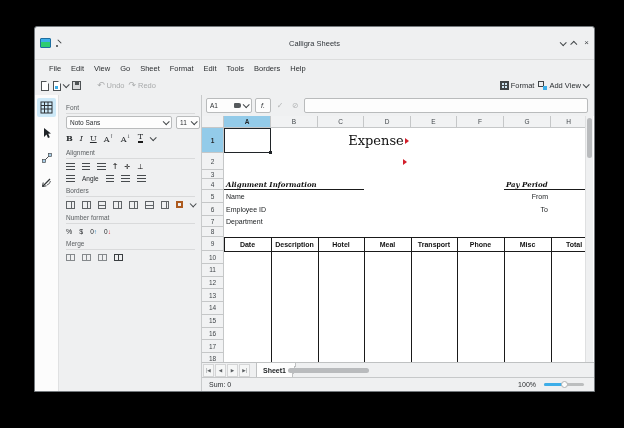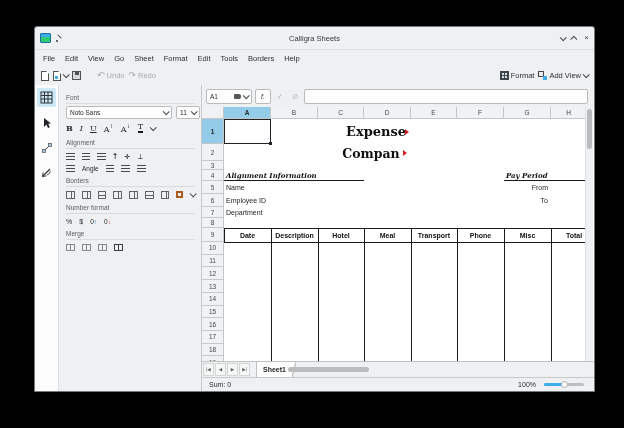--- a/index.html
+++ b/index.html
@@ -1,31 +1,31 @@
 <!DOCTYPE html>
 <html><head>
 <meta charset="utf-8">
 <style>
   html,body{margin:0;padding:0;background:#000;}
   .stage{position:relative;width:624px;height:428px;background:#000;font-family:"Liberation Sans","DejaVu Sans",sans-serif;overflow:hidden;}
   .window{position:absolute;left:34px;top:26px;width:561px;height:366px;background:#eff0f1;border:1px solid #74797d;border-radius:3px 3px 0 0;box-sizing:border-box;display:flex;flex-direction:column;}
   
-  .titlebar{height:14px;display:flex;align-items:center;padding:4px 5px;border-bottom:1px solid #dcdddd;position:relative;}
+  .titlebar{height:14px;display:flex;align-items:center;padding:9px 5px;border-bottom:1px solid #dcdddd;position:relative;}
   .app-ico{width:9px;height:8px;background:linear-gradient(#3daee9 0 3px,#2ecc71 3px 100%);border:1px solid #1d6ea0;border-radius:1px;}
   .pin{width:7px;height:7px;margin-left:5px;position:relative;}
   .pin:before{content:"";position:absolute;left:1px;top:1px;width:5px;height:1px;background:#3a3e41;transform:rotate(45deg);}
   .pin:after{content:"";position:absolute;left:0;bottom:0;width:2px;height:2px;background:#3a3e41;border-radius:50%;}
   .tb-title{position:absolute;left:0;right:0;text-align:center;font-size:7.5px;color:#31363b;}
   .tb-ctrl{margin-left:auto;display:flex;gap:7px;align-items:center;z-index:2;}
   .chv{width:4px;height:4px;border-right:1px solid #44484b;border-bottom:1px solid #44484b;display:inline-block;}
   .chv.down{transform:rotate(45deg) translateY(-1px);}
   .chv.up{transform:rotate(-135deg) translateY(-1px);}
   .xg{font-size:8px;color:#44484b;line-height:6px;}
   
-  .menubar{height:16px;display:flex;align-items:center;padding-left:3px;}
+  .menubar{height:16px;display:flex;align-items:center;padding-left:9px;}
   .menubar span{font-size:7.5px;color:#2b2e31;padding:2px 5px;cursor:default;}
   
   .toolbar{height:19px;display:flex;align-items:center;padding:0 6px;gap:4px;}
   .tbtn{display:flex;align-items:center;gap:2px;font-size:7.5px;color:#2b2e31;}
   .tbtn.dis{color:#a9abac;}
   .ipage{width:8px;height:10px;border:1px solid #4e5254;background:#fff;box-sizing:border-box;position:relative;}
   .ipage:after{content:"";position:absolute;right:-1px;top:-1px;border-left:3px solid transparent;border-top:3px solid #eff0f1;}
   .ipage.mark:before{content:"";position:absolute;left:1px;bottom:1px;width:3px;height:3px;background:#3daee9;}
   .ifloppy{width:9px;height:9px;border:1px solid #4e5254;background:#d8d9da;box-sizing:border-box;position:relative;}
   .ifloppy:before{content:"";position:absolute;left:2px;top:0;width:4px;height:3px;background:#4e5254;}
@@ -72,21 +72,21 @@
   .nametag{width:7px;height:5px;background:#55595c;border-radius:1px 2px 2px 1px;margin-left:auto;margin-right:2px;}
   .fxbtn{width:16px;height:15px;background:#fdfdfd;border:1px solid #b9bbbc;border-radius:2px;font-size:7px;font-style:italic;color:#2b2e31;display:flex;align-items:center;justify-content:center;box-sizing:border-box;}
   .fbico{font-size:8px;color:#b3b5b6;width:12px;text-align:center;}
   .finput{flex:1;height:15px;background:#fdfdfd;border:1px solid #b9bbbc;border-radius:2px;box-sizing:border-box;margin-right:2px;}
   .sheetarea{position:relative;height:265px;background:#fff;overflow:hidden;}
   .gridclip{position:absolute;left:0;top:0;width:385px;height:265px;overflow:hidden;}
   .hcell{position:absolute;background:#f1f2f3;border-right:1px solid #c5c7c8;border-bottom:1px solid #c5c7c8;box-sizing:border-box;font-size:6.5px;color:#41464a;display:flex;align-items:center;justify-content:center;}
   .hcell.sel{background:#93cbe9;color:#25292c;font-weight:bold;}
   .blk{position:absolute;background:#1a1a1a;}
   .ctext{position:absolute;font-size:7px;color:#1b1e20;white-space:nowrap;}
-  .serifT{font-family:"DejaVu Serif","Liberation Serif",serif;font-weight:bold;font-size:13px;color:#111;text-align:center;}
+  .serifT{font-family:"DejaVu Serif","Liberation Serif",serif;font-weight:normal;font-size:13px;color:#111;text-align:center;}
   .serifS{font-family:"DejaVu Serif","Liberation Serif",serif;font-weight:bold;font-style:italic;font-size:7px;color:#111;}
   .th{position:absolute;font-size:7px;font-weight:600;color:#111;display:flex;align-items:center;justify-content:center;}
   .ovf{position:absolute;width:0;height:0;border-left:4px solid #d21f2b;border-top:3px solid transparent;border-bottom:3px solid transparent;}
   .selcell{position:absolute;border:1.5px solid #202428;box-sizing:border-box;}
   .selcell:after{content:"";position:absolute;right:-2px;bottom:-2px;width:3px;height:3px;background:#202428;}
   .vscroll{position:absolute;right:1px;top:0;width:7px;height:265px;background:#eff0f1;border-left:1px solid #dfe0e1;}
   .vthumb{position:absolute;left:1px;top:2px;width:5px;height:40px;background:#b9bbbd;border-radius:3px;}
   
   .tabbar{height:15px;border-top:1px solid #bfc1c2;display:flex;align-items:center;background:#eff0f1;position:relative;}
   .navb{width:9px;height:11px;border:1px solid #d4d5d6;background:#f5f6f6;margin-left:1px;display:flex;align-items:center;justify-content:center;font-size:4.5px;color:#5c6063;}
@@ -269,21 +269,20 @@
         <span class="finput"></span>
       </div>
 
       <div class="sheetarea">
         <div class="gridclip" id="gridclip">
 
           <div class="selcell" style="left:22px;top:12px;width:47px;height:25px"></div>
 
           <div class="ctext serifT" style="left:69px;top:17px;width:210px">Expense</div>
           <div class="ovf" style="left:203px;top:22px"></div>
-          <div class="ctext serifT" style="left:69px;top:39px;width:200px;font-size:12.5px">Compan</div>
           <div class="ovf" style="left:201px;top:43px"></div>
           <div class="ctext serifS" style="left:24px;top:64px">Alignment Information</div>
           <div class="ctext serifS" style="left:304px;top:64px">Pay Period</div>
           <div class="blk" style="left:22px;top:73px;width:140px;height:1px"></div>
           <div class="blk" style="left:302px;top:73px;width:83px;height:1px"></div>
           <div class="ctext" style="left:24px;top:77px">Name</div>
           <div class="ctext" style="left:302px;top:77px;width:44px;text-align:right">From</div>
           <div class="ctext" style="left:24px;top:90px">Employee ID</div>
           <div class="ctext" style="left:302px;top:90px;width:44px;text-align:right">To</div>
           <div class="ctext" style="left:24px;top:102px">Department</div>

